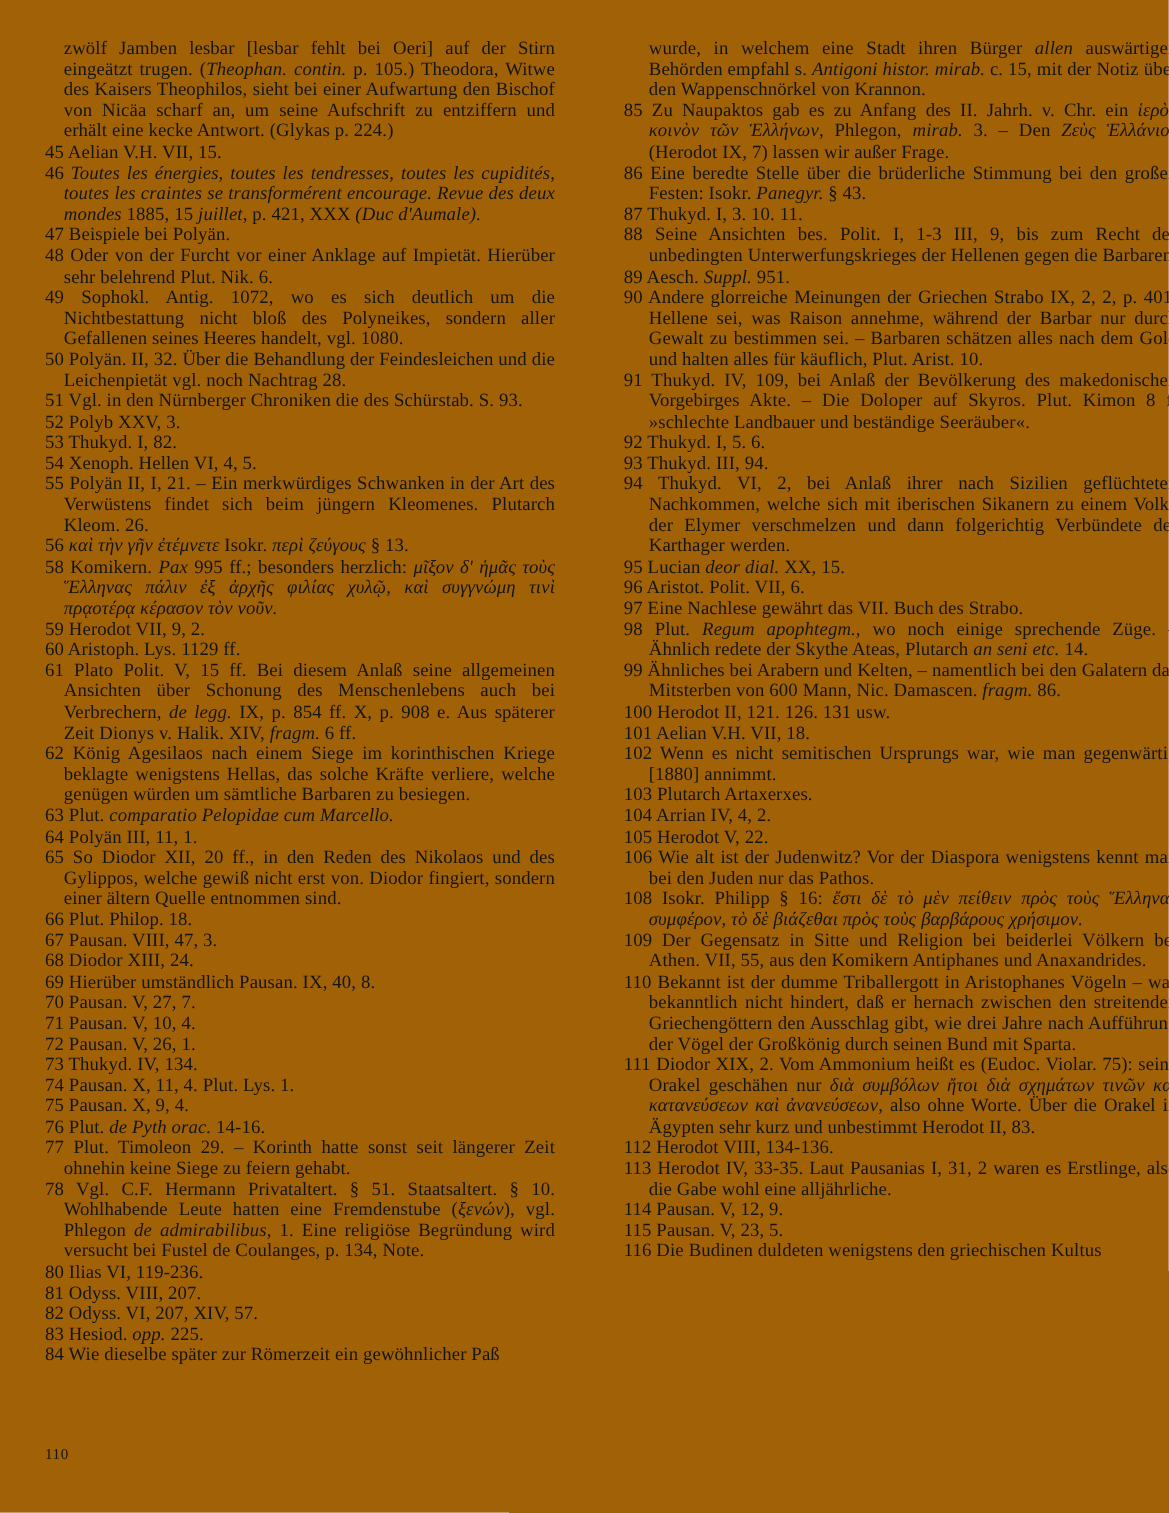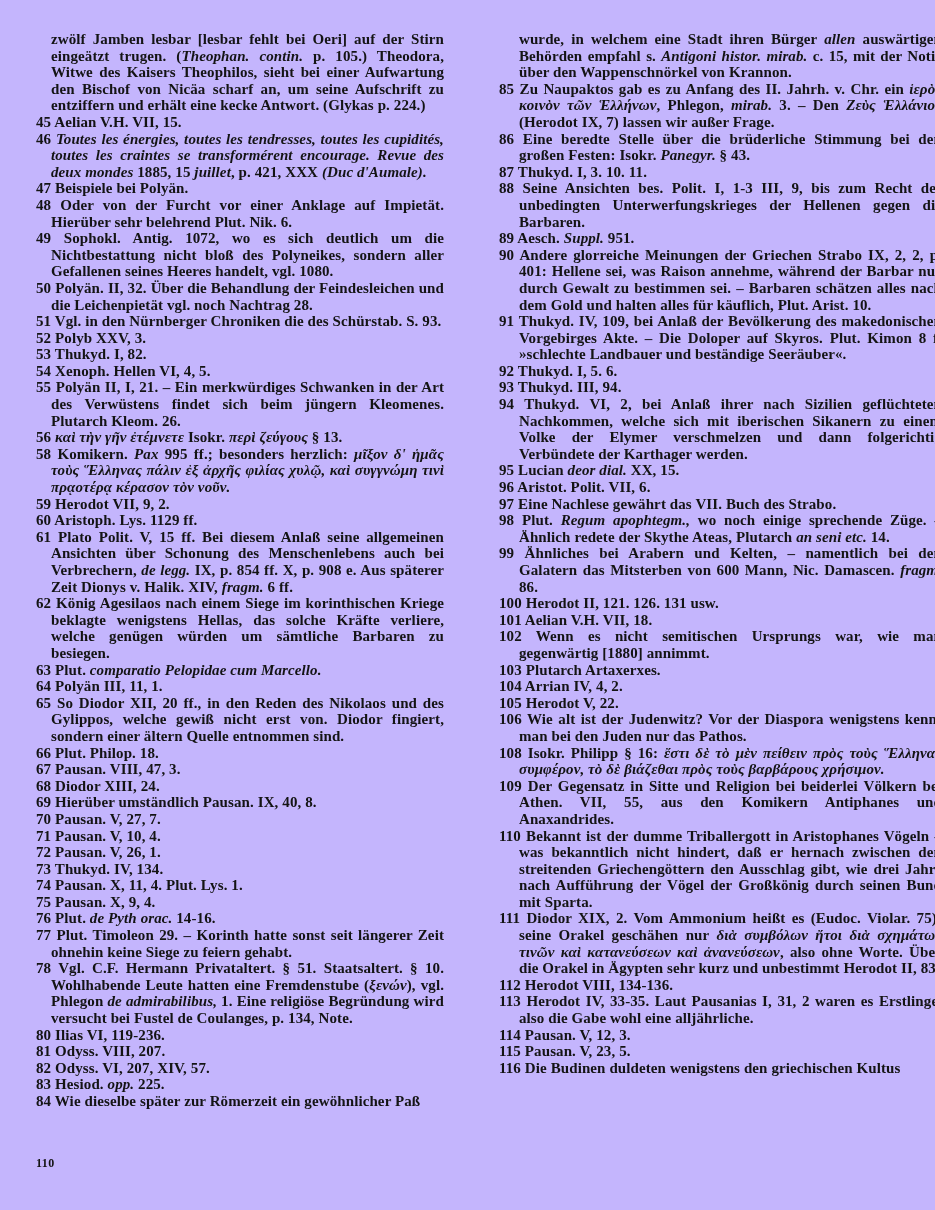--- a/index.html
+++ b/index.html
@@ -4,21 +4,21 @@
 <style>
   html, body { margin: 0; padding: 0; }
   body {
     width: 935px; height: 1210px;
     background: #fefefdff;
     position: relative;
     overflow: hidden;
     font-family: "Liberation Serif", "DejaVu Serif", serif;
     color: #141414;
   }
-  .page { position: absolute; inset: 0; background: #c4b5fd; font-weight: bold; }
+  .page { position: absolute; inset: 0; background: #a16207; }
   .col {
     position: absolute;
     top: 31px;
     text-align: justify;
     font-size: 15px;
     line-height: 16.6px;
     letter-spacing: 0.1px;
   }
   .col-left  { left: 36px;  width: 408px; }
   .col-right { left: 451px; width: 443px; margin-left: 48px; }
@@ -102,18 +102,18 @@
       <p class="note"><span class="num">103 </span><span>Plutarch Artaxerxes.</span></p>
       <p class="note"><span class="num">104 </span><span>Arrian IV, 4, 2.</span></p>
       <p class="note"><span class="num">105 </span><span>Herodot V, 22.</span></p>
       <p class="note"><span class="num">106 </span><span>Wie alt ist der Judenwitz? Vor der Diaspora wenigstens kennt man bei den Juden nur das Pathos.</span></p>
       <p class="note"><span class="num">108 </span><span>Isokr. Philipp § 16: </span><span class="it">ἔστι δὲ τὸ μὲν πείθειν πρὸς τοὺς Ἕλληνας συμφέρον, τὸ δὲ βιάζεθαι πρὸς τοὺς βαρβάρους χρήσιμον.</span></p>
       <p class="note"><span class="num">109 </span><span>Der Gegensatz in Sitte und Religion bei beiderlei Völkern bei Athen. VII, 55, aus den Komikern Antiphanes und Anaxandrides.</span></p>
       <p class="note"><span class="num">110 </span><span>Bekannt ist der dumme Triballergott in Aristophanes Vögeln – was bekanntlich nicht hindert, daß er hernach zwischen den streitenden Griechengöttern den Ausschlag gibt, wie drei Jahre nach Aufführung der Vögel der Großkönig durch seinen Bund mit Sparta.</span></p>
       <p class="note"><span class="num">111 </span><span>Diodor XIX, 2. Vom Ammonium heißt es (Eudoc. Violar. 75): seine Orakel geschähen nur </span><span class="it">διὰ συμβόλων ἤτοι διὰ σχημάτων τινῶν καὶ κατανεύσεων καὶ ἀνανεύσεων</span><span>, also ohne Worte. Über die Orakel in Ägypten sehr kurz und unbestimmt Herodot II, 83.</span></p>
       <p class="note"><span class="num">112 </span><span>Herodot VIII, 134-136.</span></p>
       <p class="note"><span class="num">113 </span><span>Herodot IV, 33-35. Laut Pausanias I, 31, 2 waren es Erstlinge, also die Gabe wohl eine alljährliche.</span></p>
-      <p class="note"><span class="num">114 </span><span>Pausan. V, 12, 3.</span></p>
+      <p class="note"><span class="num">114 </span><span>Pausan. V, 12, 9.</span></p>
       <p class="note"><span class="num">115 </span><span>Pausan. V, 23, 5.</span></p>
       <p class="note"><span class="num">116 </span><span>Die Budinen duldeten wenigstens den griechischen Kultus</span></p>
     </div>
   <div class="pageno">110</div>
 </div>
 
 </body></html>

